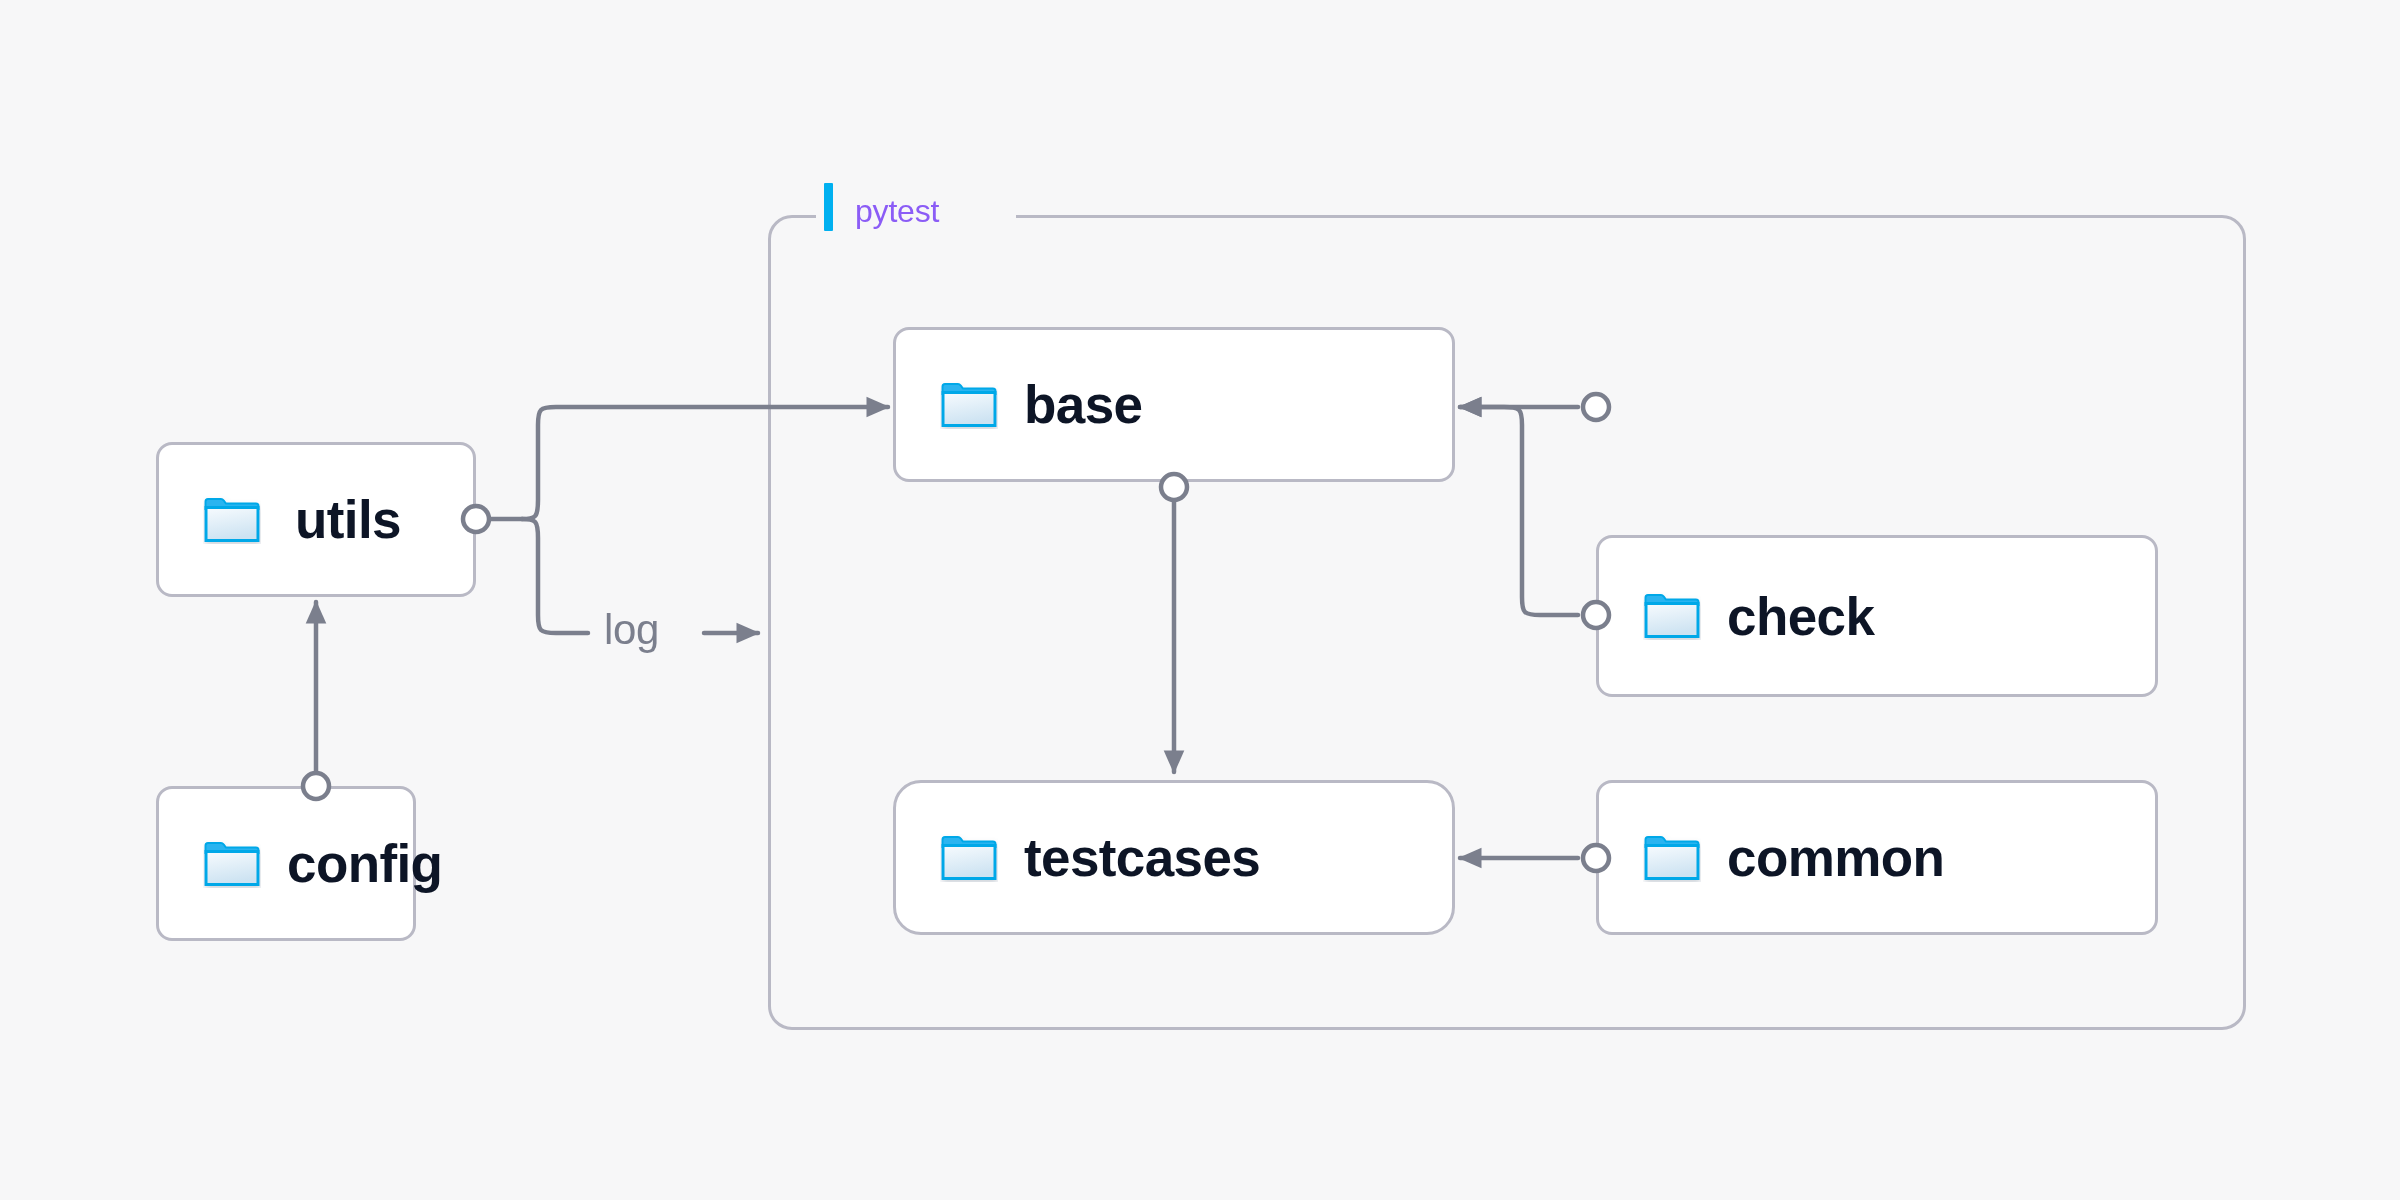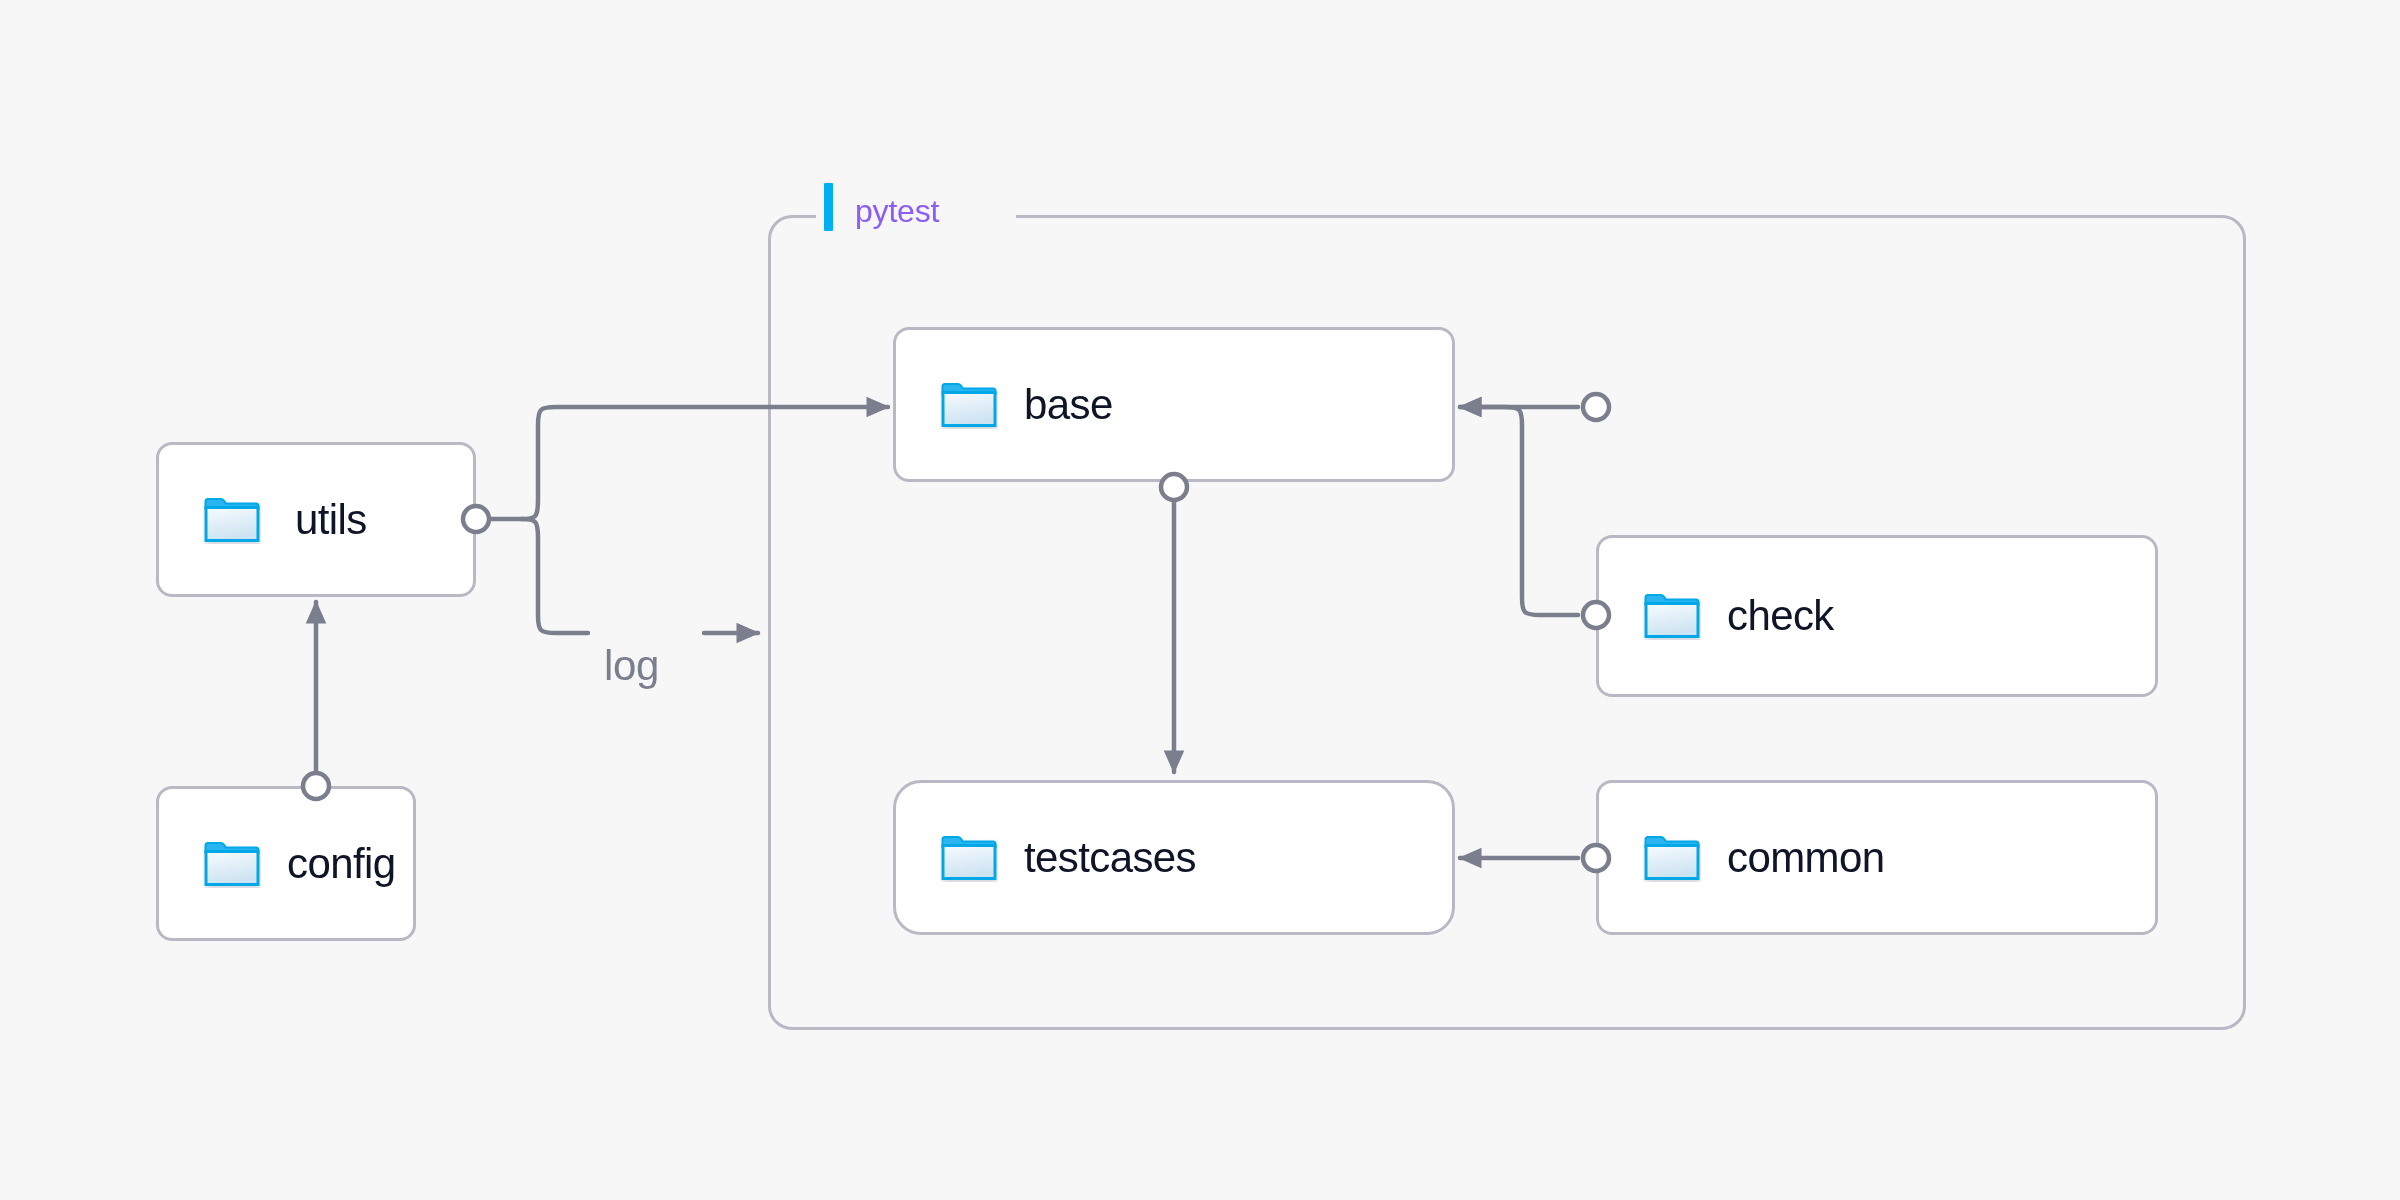--- a/index.html
+++ b/index.html
@@ -57,25 +57,25 @@
   .node .folder-icon {
     flex: 0 0 auto;
     margin-left: 44px;
     margin-right: 26px;
     width: 58px;
     height: 48px;
     display: block;
   }
   .node .node-label {
     color: #0d1526;
-    font-size: 42px;
+    font-size: 53px;
     line-height: 1;
     white-space: nowrap;
     letter-spacing: -0.6px;
-    font-weight: 400;
+    font-weight: 700;
   }
 
   
   #edges {
     position: absolute;
     left: 0;
     top: 0;
     width: 2400px;
     height: 1200px;
     z-index: 4;
@@ -257,21 +257,21 @@
           <stop offset="100%" stop-color="#cde3f2"></stop>
         </linearGradient>
         <filter id="fShadowM" x="-60%" y="-60%" width="240%" height="240%">
           <feDropShadow dx="1" dy="4" stdDeviation="3.4" flood-color="#63788a" flood-opacity="0.3"></feDropShadow>
         </filter>
       </defs>
     </svg>
     <span class="node-label">common</span>
   </div>
 
-  <div class="edge-label" style="left:604px; top:609px;margin-top:36px;">log</div>
+  <div class="edge-label" style="left:604px; top:609px;">log</div>
 
   <svg id="edges-top" viewBox="0 0 2400 1200">
     <g fill="#ffffff" stroke="#7b7f8d" stroke-width="4.5">
       <circle cx="476" cy="519" r="13"></circle>
       <circle cx="316" cy="786" r="13"></circle>
       <circle cx="1174" cy="487" r="13"></circle>
       <circle cx="1596" cy="407" r="13"></circle>
       <circle cx="1596" cy="615" r="13"></circle>
       <circle cx="1596" cy="858" r="13"></circle>
     </g>

